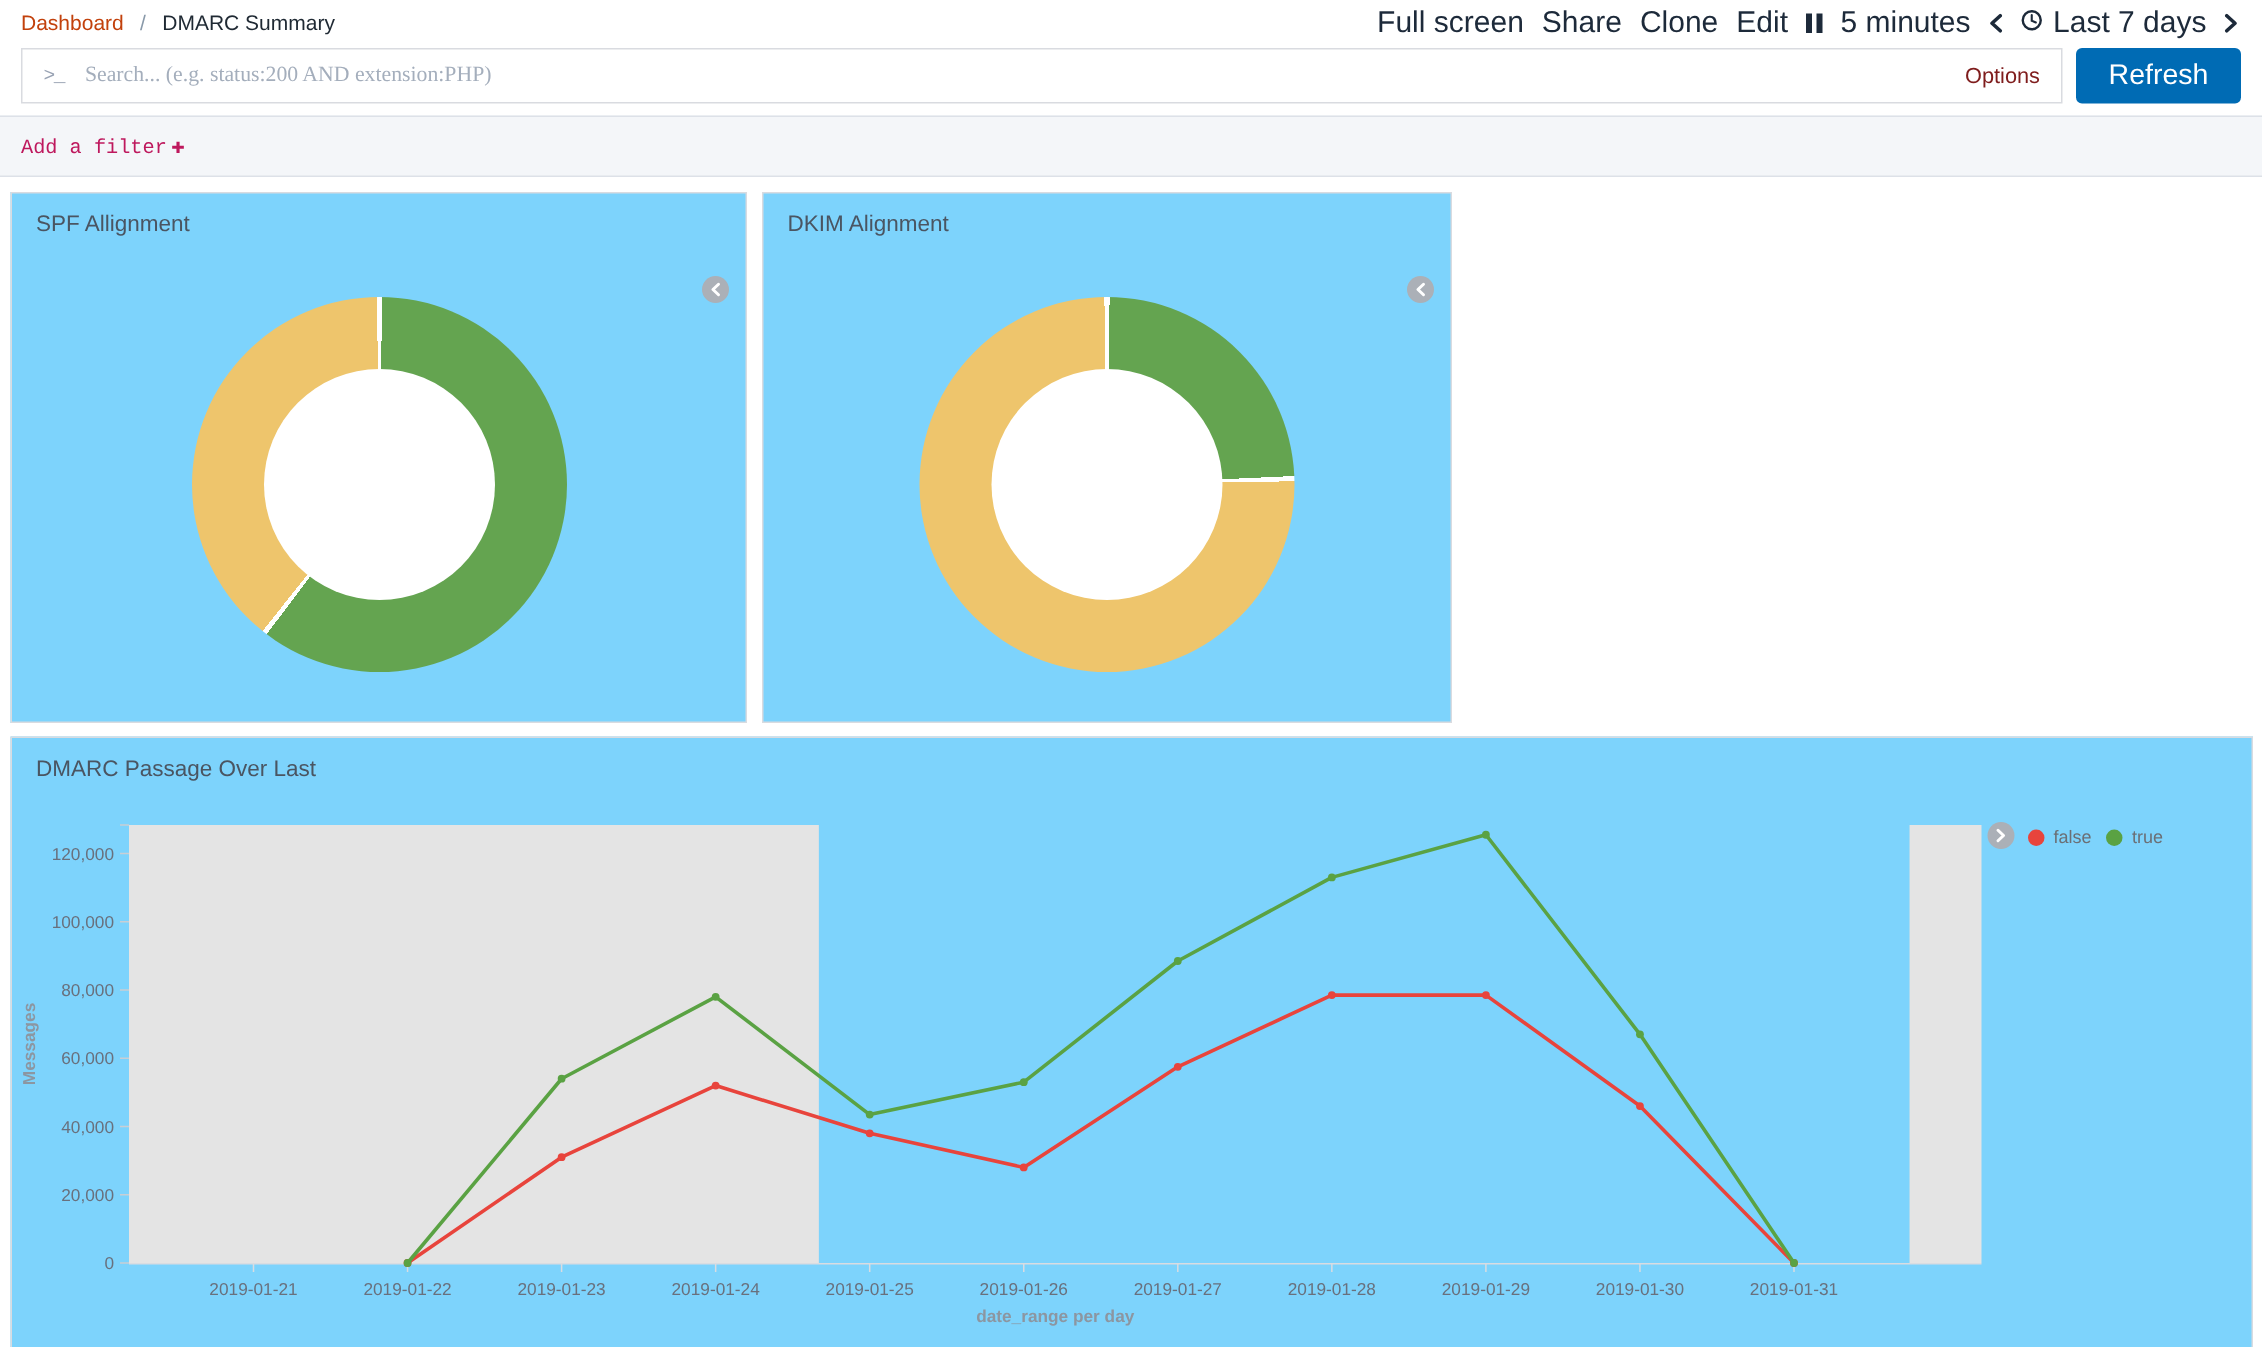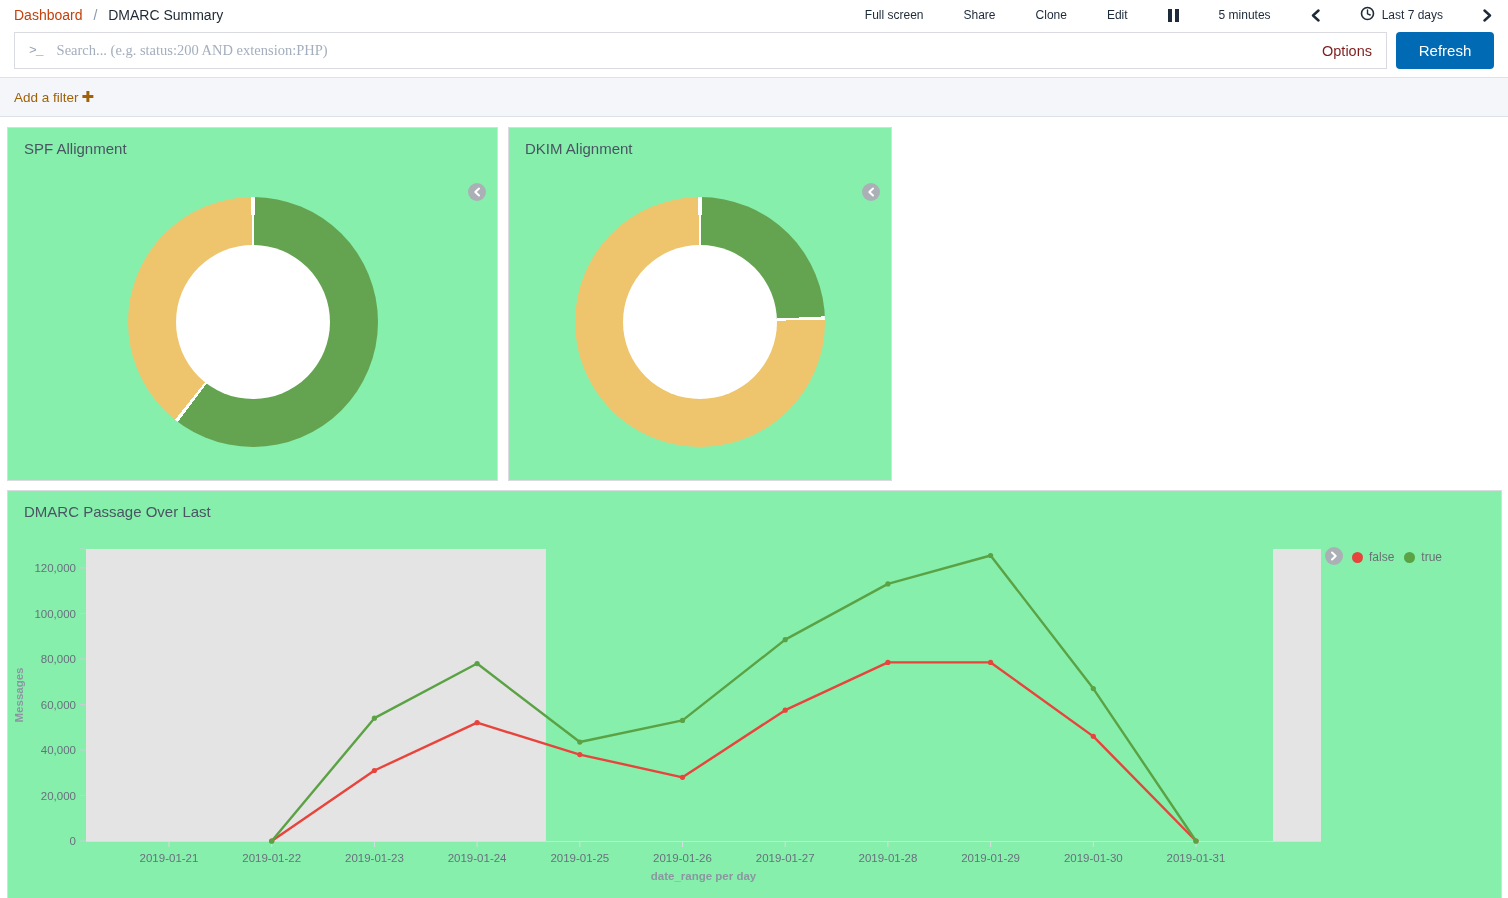--- a/index.html
+++ b/index.html
@@ -7,44 +7,44 @@
     margin: 0; width: 1508px; height: 898px; overflow: hidden;
     background: #fff; color: #343741;
     font-family: "Liberation Sans", "DejaVu Sans", sans-serif;
   }
   
   .topbar { height: 26px; display: flex; justify-content: space-between; align-items: center; padding: 4px 16px 0 14px; }
   .breadcrumb { font-size: 14px; }
   .crumb-link { color: #c2410c; cursor: pointer; }
   .crumb-sep { color: #8999a9; margin: 0 7px; }
   .crumb-current { color: #1f2933; }
-  .topnav { display: flex; align-items: center; gap: 40px; font-size: 12px; color: #1d2a3a; }
+  .topnav { display: flex; align-items: center; gap: 12px; font-size: 20px; color: #1d2a3a; }
   .topnav .nav-item { cursor: pointer; display: flex; align-items: center; gap: 7px; }
   .pause-icon { display: inline-flex; gap: 3px; }
   .pause-icon i { width: 4px; height: 13px; background: #1d2a3a; }
   .chev { display: inline-flex; }
   
   .searchrow { display: flex; gap: 9px; padding: 6px 14px 8px; }
   .searchbox { flex: 1; display: flex; align-items: center; border: 1px solid #d9dbe0; background: #fff; height: 37px; padding: 0 14px; }
   .term-icon { color: #98a2b3; font-family: "Liberation Mono", "DejaVu Sans Mono", monospace; font-size: 13px; margin-right: 12px; letter-spacing: -1px; }
   .search-input { border: none; outline: none; flex: 1; font-size: 14.5px; color: #343741; font-family: Liberation Serif, serif; }
   .search-input::placeholder { color: #a4aebc; }
   .options-link { color: #7f1d1d; font-size: 14.5px; cursor: pointer; }
-  .refresh-btn { width: 98px; height: 37px; background: #006bb4; color: #fff; border: none; border-radius: 4px; font-size: 15px; font-family: inherit; cursor: pointer; }
+  .refresh-btn { width: 110px; height: 37px; background: #006bb4; color: #fff; border: none; border-radius: 4px; font-size: 19px; font-family: inherit; cursor: pointer; }
   
   .filterbar { background: #f4f6f9; border-top: 1px solid #dde1e8; border-bottom: 1px solid #dde1e8; padding: 10px 14px; }
-  .add-filter { color: #a16207; font-size: 13.5px; cursor: pointer; }
+  .add-filter { color: #be185d; font-size: 13.5px; cursor: pointer; font-family: Liberation Mono, monospace; }
   .plus-icon { font-weight: bold; font-size: 15px; margin-left: 3px; }
   
   .dashboard { padding: 10px 6px 0 7px; }
   .pie-row { display: flex; gap: 10px; }
-  .panel { background: #86efac; border: 1px solid #d9dbe0; position: relative; }
+  .panel { background: #7dd3fc; border: 1px solid #d9dbe0; position: relative; }
   .panel-title { font-size: 15px; color: #4a5562; padding: 12px 16px 0; position: relative; z-index: 2; }
   .pie-panel { height: 354px; }
-  .pie-panel.p1 { width: 491px; } .pie-panel.p2 { width: 384px; } .pie-panel.p3 { width: 524px; }
+  .pie-panel.p1 { width: 491px; } .pie-panel.p2 { width: 460px; } .pie-panel.p3 { width: 524px; }
   .donut { position: absolute; left: 50%; top: 69px; transform: translateX(-50%); width: 250px; height: 250px; border-radius: 50%; cursor: pointer; }
   .donut-hole { position: absolute; left: 50%; top: 50%; transform: translate(-50%,-50%); width: 154px; height: 154px; border-radius: 50%; background: #fff; }
   .legend-toggle { position: absolute; width: 18px; height: 18px; border-radius: 50%; background: #abb0b7; display: flex; align-items: center; justify-content: center; cursor: pointer; }
   .pie-panel .legend-toggle { top: 55px; right: 11px; }
   
   .chart-panel { width: 1495px; height: 410px; margin-top: 9px; }
   .chart-svg { position: absolute; left: 0; top: 0; }
   .chart-legend { position: absolute; left: 1344px; top: 59px; display: flex; gap: 10px; }
   .legend-item { display: flex; align-items: center; gap: 6px; font-size: 12px; color: #6b6f75; cursor: pointer; }
   .legend-dot { width: 11px; height: 11px; border-radius: 50%; }

